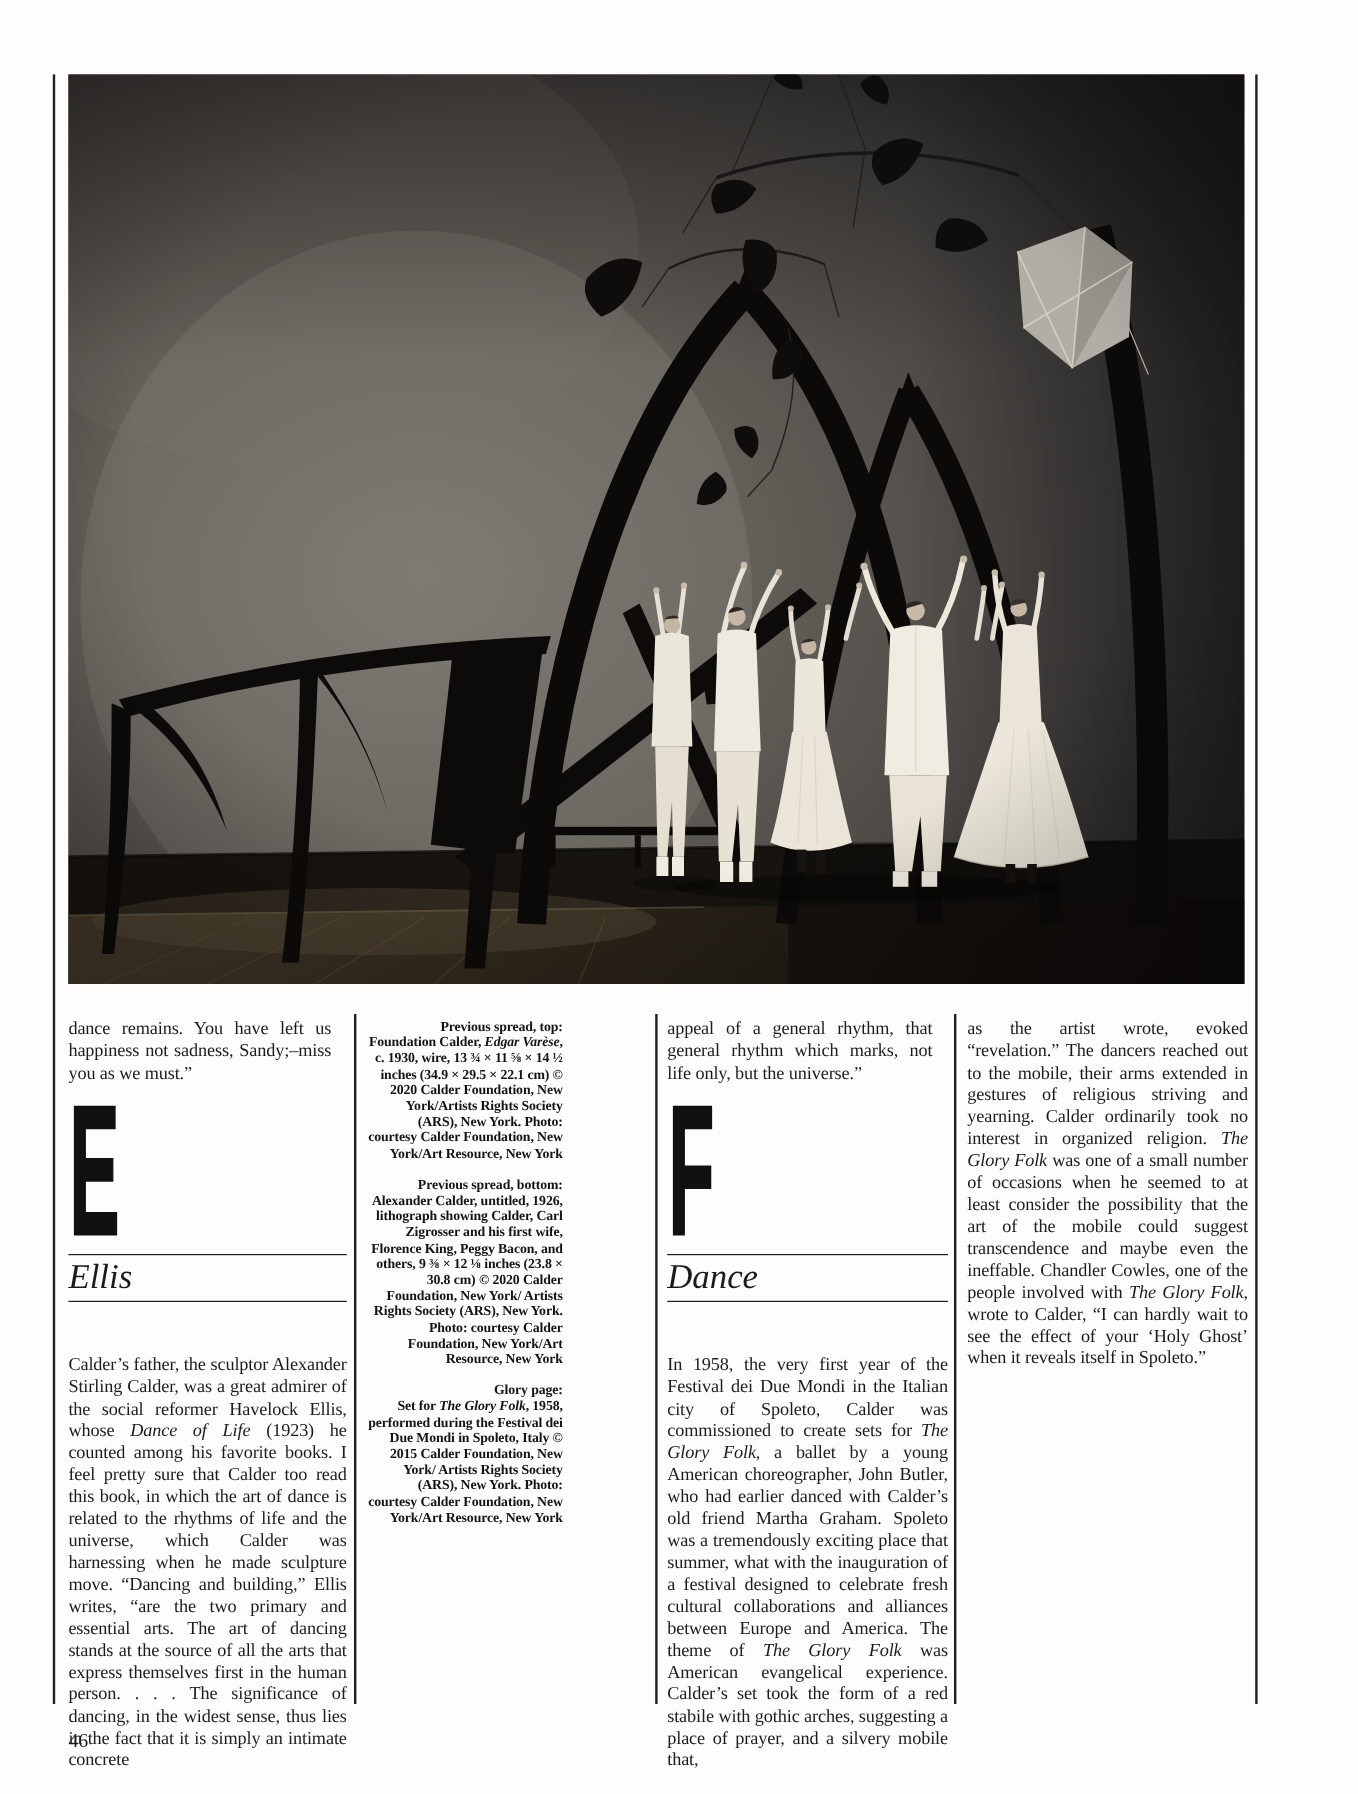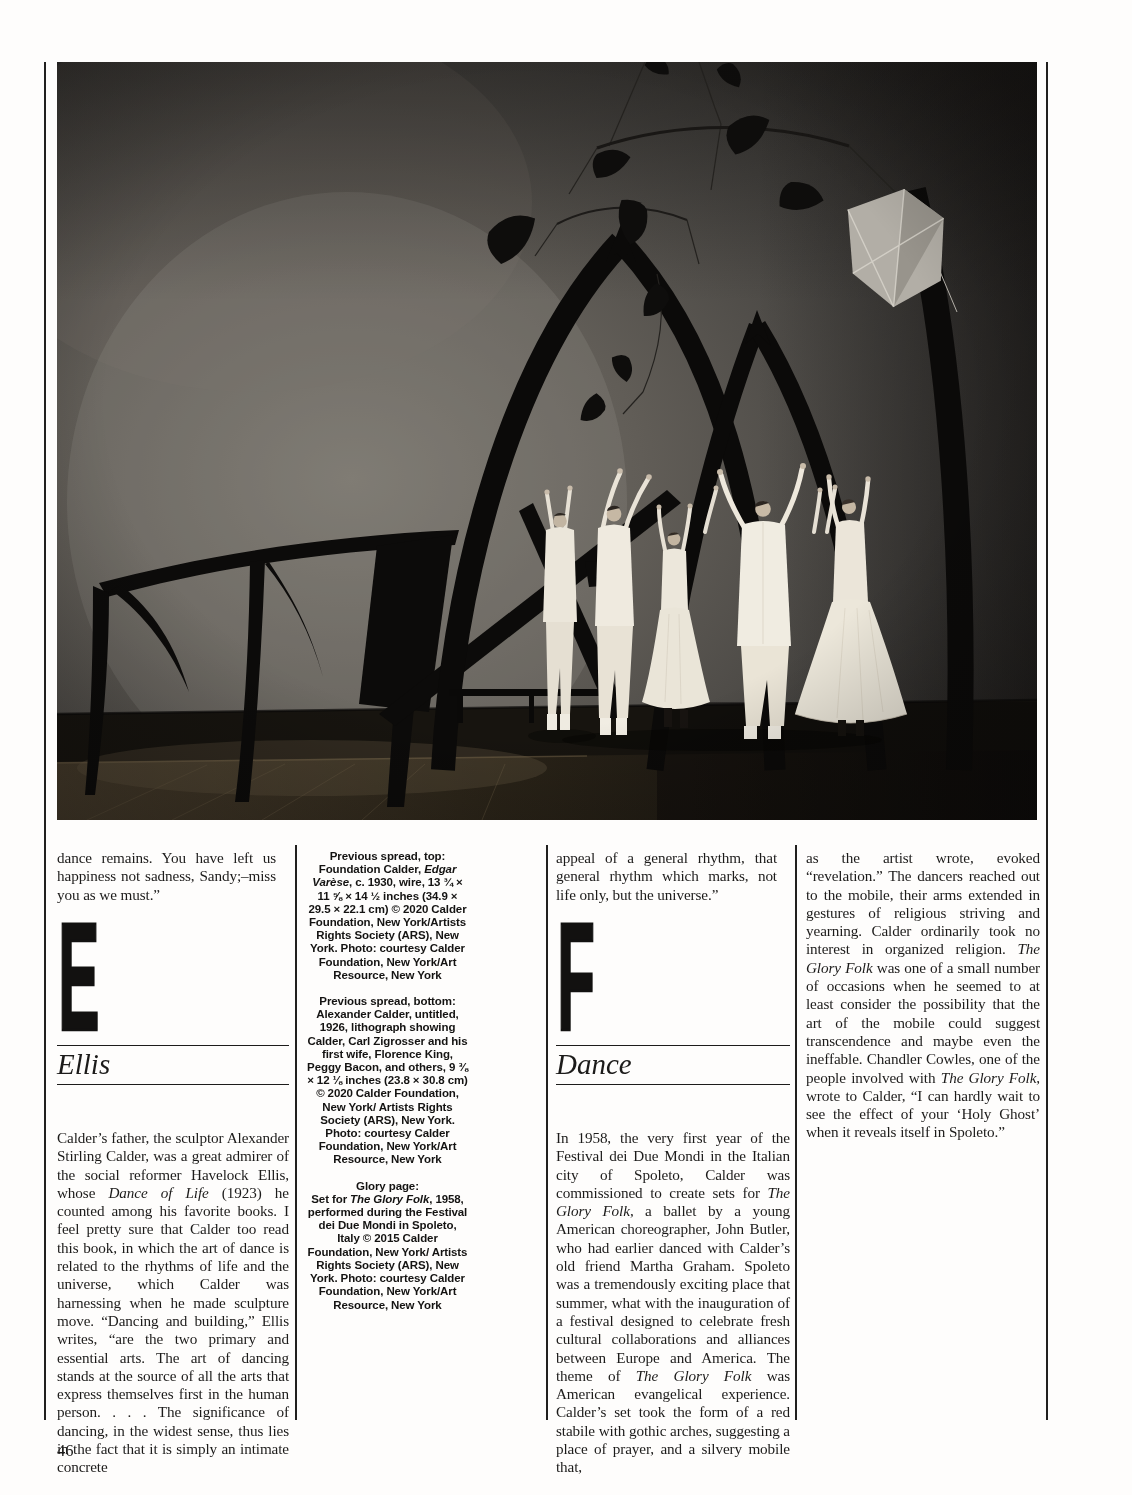--- a/index.html
+++ b/index.html
@@ -34,23 +34,23 @@
   .dropcap{position:absolute;top:76px;left:1px;margin:0;color:#121110;
            font-family:"Liberation Sans",sans-serif;font-weight:700;
            font-size:120px;line-height:0.73;
            transform:scale(0.52,1.28);transform-origin:0 0;
            -webkit-text-stroke:2px #121110;}
   .headblock{position:absolute;top:200px;left:0;right:0;
              border-top:1.5px solid #1d1c1b;border-bottom:1.5px solid #1d1c1b;
              padding:3px 0 4px;}
   .headword{font-style:italic;font-size:29px;line-height:31px;margin:0;}
 
-  .caption{font-family:Liberation Sans, sans-serif;font-weight:700;
+  .caption{font-family:Liberation Serif, serif;font-weight:700;
            font-size:11.5px;line-height:13.2px;letter-spacing:-0.1px;
-           margin:0 0 13px 0;color:#141312;text-align:center;}
+           margin:0 0 13px 0;color:#141312;text-align:right;}
   .col-2{top:850px;}
 
   .folio{position:absolute;left:57px;top:1443px;font-size:16.5px;line-height:1;}
 </style>
 </head>
 <body>
 
 <div class="page">
 
   <div class="vrule vrule-outer-left"></div>

